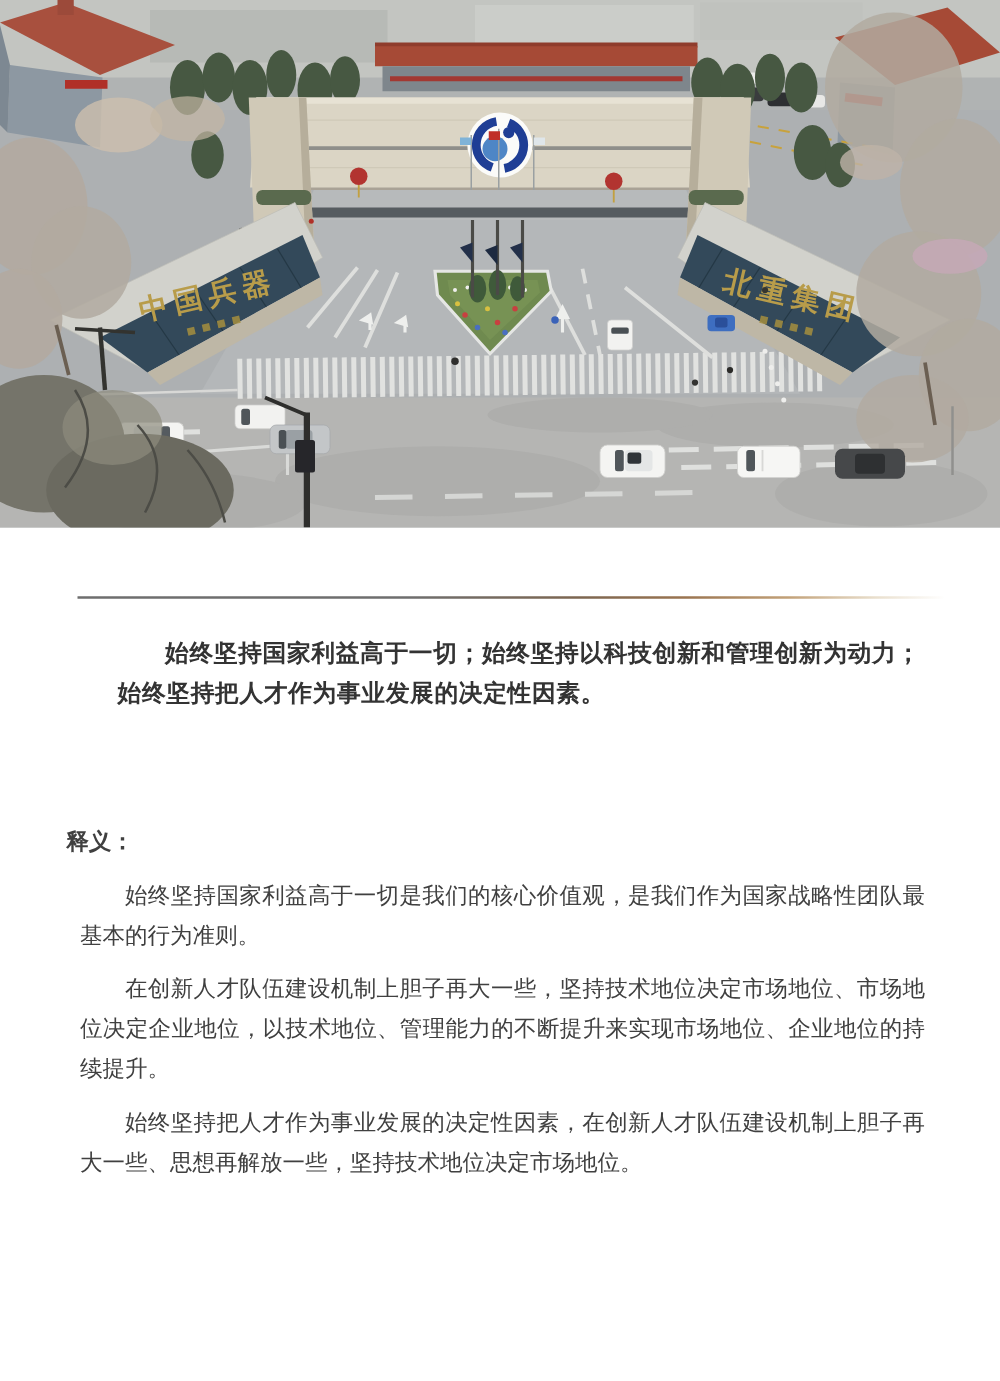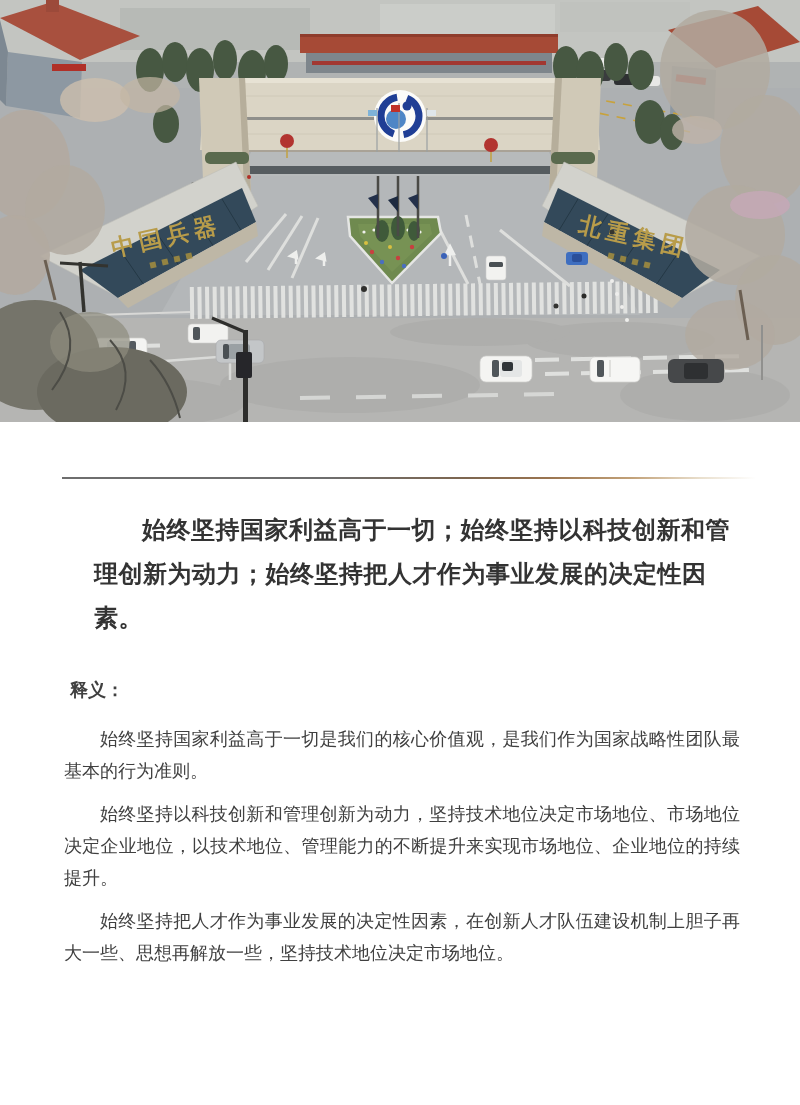--- a/index.html
+++ b/index.html
@@ -10,28 +10,28 @@
   .hero{position:absolute;left:0;top:0;width:800px;height:422px;background:#b9bab6;}
   .hero svg{display:block;}
   .divider{
     position:absolute;left:62px;top:477px;width:694px;height:2px;
     background:linear-gradient(to right,
       #6e6e6e 0%, #6e6e6e 38%, #7d6650 58%, #9a7450 70%,
       #c2a178 82%, #e9dfcd 92%, rgba(255,255,255,0) 100%);
   }
   .motto{
     position:absolute;left:94px;top:508px;width:648px;
-    font-size:24px;font-weight:bold;color:#333333;line-height:44px;
+    font-size:19px;font-weight:bold;color:#333333;line-height:32px;
     text-indent:2em;letter-spacing:0.5px;
   }
   .interp{
     position:absolute;left:53px;top:657px;width:698px;
     font-size:18px;color:#404040;line-height:32px;
   }
-  .interp-label{margin:17px;font-weight:bold;}
+  .interp-label{margin:0;font-weight:bold;}
   .interp p.para{margin:11px;text-indent:2em;text-align:justify;}
 </style>
 </head>
 <body>
 
 <div class="hero">
 <svg width="800" height="422" viewBox="0 0 800 422" xmlns="http://www.w3.org/2000/svg">
 
   <rect width="800" height="422" fill="#b0b3b3"></rect>
   <rect width="800" height="62" fill="#c3c5c1"></rect>
@@ -351,15 +351,15 @@
 </svg>
 </div>
 
 <div class="divider"></div>
 
 <div class="motto">始终坚持国家利益高于一切；始终坚持以科技创新和管理创新为动力；始终坚持把人才作为事业发展的决定性因素。</div>
 
 <div class="interp">
   <p class="interp-label">释义：</p>
   <p class="para">始终坚持国家利益高于一切是我们的核心价值观，是我们作为国家战略性团队最基本的行为准则。</p>
-  <p class="para">始终坚持以科技创新和管理创新为动力，坚持技术地位决定市场地位、市场地位决定企业地位，以技术地位、管理能力的不断提升来实现市场地位、企业地位的持续提升。</p>
+  <p class="para">在创新人才队伍建设机制上胆子再大一些，坚持技术地位决定市场地位、市场地位决定企业地位，以技术地位、管理能力的不断提升来实现市场地位、企业地位的持续提升。</p>
   <p class="para">始终坚持把人才作为事业发展的决定性因素，在创新人才队伍建设机制上胆子再大一些、思想再解放一些，坚持技术地位决定市场地位。</p>
 </div>
 
 </body></html>

